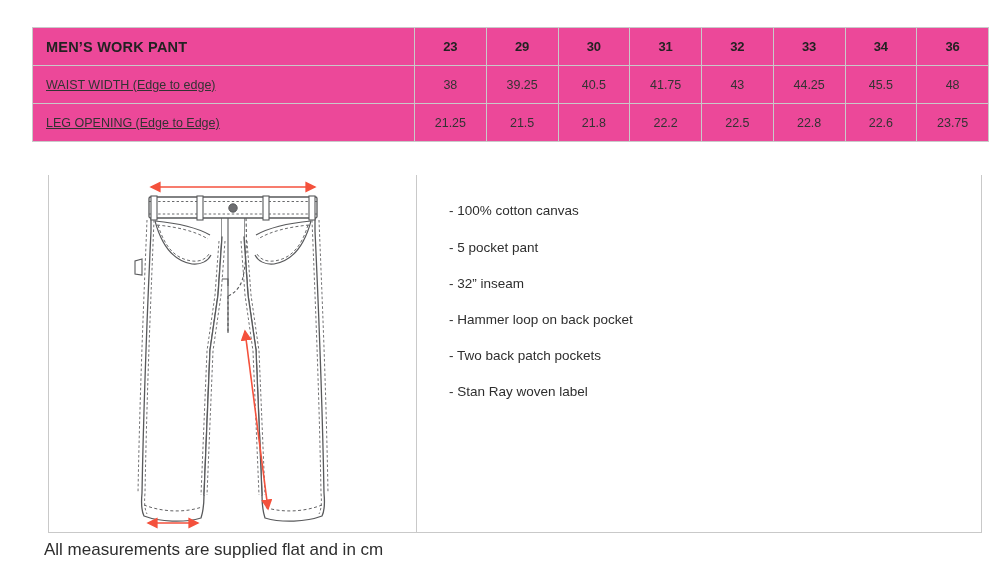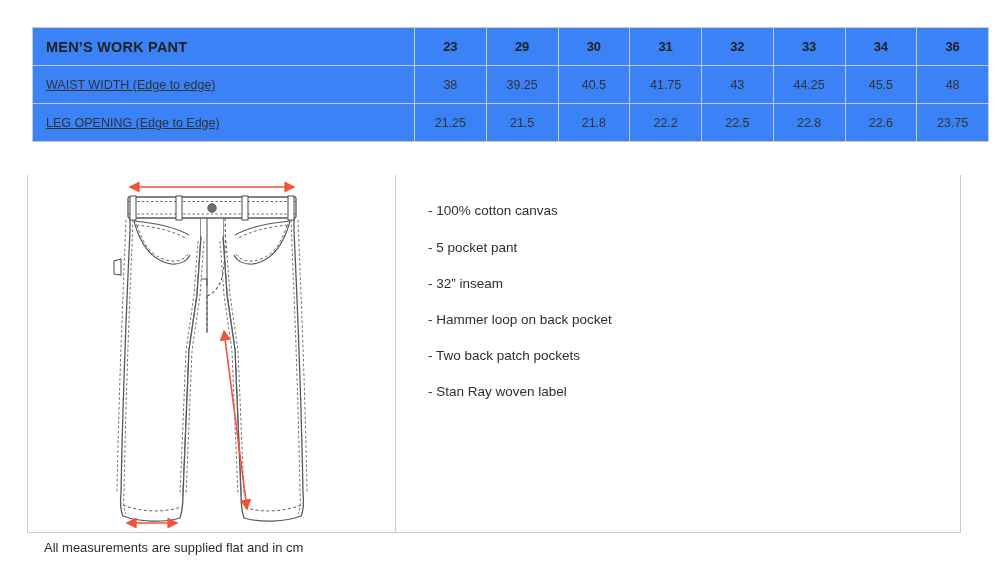--- a/index.html
+++ b/index.html
@@ -38,21 +38,21 @@
   table.size-chart th,
   table.size-chart td {
     border: 1px solid #c9c9c9;
     padding: 0;
     height: 37px;
     font-size: 12.5px;
     font-weight: normal;
     color: #333333;
     text-align: center;
     vertical-align: middle;
-    background: #3b82f6;
+    background: #ec4899;
   }
   table.size-chart th.row-head,
   table.size-chart td.row-head {
     text-align: left;
     padding-left: 13px;
     width: 368px;
   }
   table.size-chart thead th {
     font-weight: bold;
     color: #222222;
@@ -68,21 +68,21 @@
     text-decoration: underline;
   }
   table.size-chart thead th.size-col,
   table.size-chart tbody td.size-col {
     width: 70.75px;
   }
 
   
   .lower-panel {
     position: absolute;
-    left: 27px;
+    left: 48px;
     top: 175px;
     width: 934px;
     height: 358px;
     border: 1px solid #c9c9c9;
     border-top: none;
     box-sizing: border-box;
     display: flex;
   }
   .illo-cell {
     width: 368px;
@@ -109,21 +109,21 @@
     height: 36.2px;
     display: flex;
     align-items: center;
   }
 
   
   .footnote {
     position: absolute;
     left: 44px;
     top: 541px;
-    font-size: 13px;
+    font-size: 17px;
     color: #2e2e2e;
     line-height: 1;
   }
 </style>
 </head>
 <body>
 
 <div class="page">
 
   <div class="chart-wrap">

